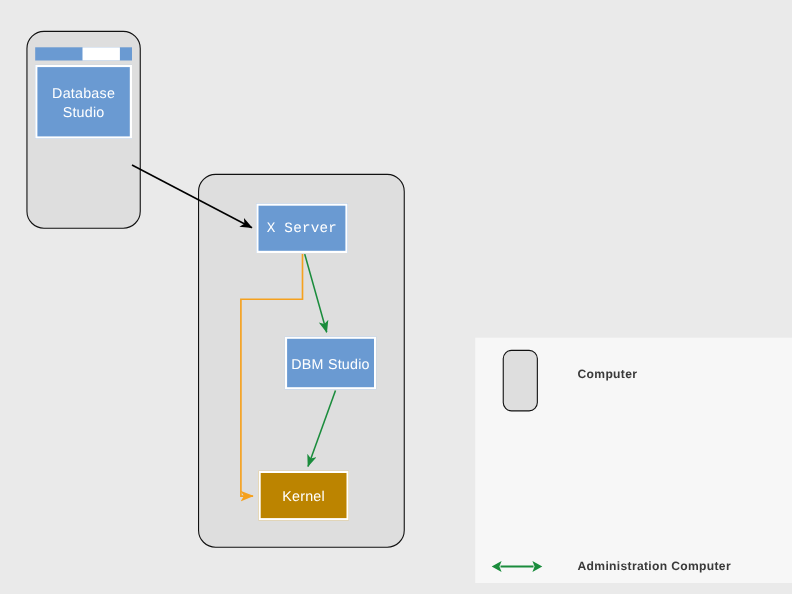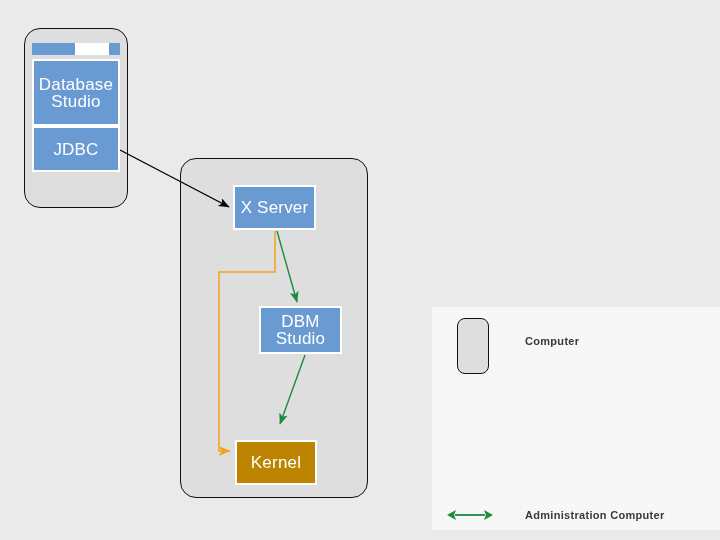--- a/index.html
+++ b/index.html
@@ -54,45 +54,45 @@
   .swbox {
     position: absolute;
     background: #6a9ad2;
     border: 2px solid #ffffff;
     box-sizing: border-box;
     color: #ffffff;
     display: flex;
     align-items: center;
     justify-content: center;
     text-align: center;
-    font-size: 17px;
+    font-size: 13px;
     line-height: 17px;
     letter-spacing: 0.2px;
   }
   .swbox.kernelbox {
     background: #bc8400;
   }
   #box-database-studio {
     left: 32px;  top: 59px;
     width: 88px; height: 67px;
   }
   #box-jdbc {
     left: 32px;  top: 126px;
     width: 88px; height: 46px;
   }
   #box-xserver {
     left: 233px; top: 185px;
-    width: 83px; height: 45px;
+    width: 83px; height: 45px; font-family: Liberation Mono, monospace;
   }
   #box-dbm-server {
     left: 259px; top: 306px;
     width: 83px; height: 48px;
   }
   #box-kernel {
-    left: 235px; top: 440px;
+    left: 235px; top: 428px;
     width: 82px; height: 45px;
   }
   
   #legend {
     position: absolute;
     left: 432px; top: 307px;
     width: 288px; height: 223px;
     background: #f7f7f7;
     box-sizing: border-box;
   }
@@ -165,21 +165,20 @@
 <div id="stage">
 
   <div class="computer" id="client-computer"></div>
 
   <div id="client-titlebar">
     <div class="notch"></div>
   </div>
 
   <div class="swbox" id="box-database-studio">Database Studio</div>
 
-  <div class="swbox" id="box-jdbc">JDBC</div>
 
   <div class="computer" id="server-computer"></div>
 
   <div class="swbox" id="box-xserver">X Server</div>
 
   <div class="swbox" id="box-dbm-server">DBM Studio</div>
 
   <div class="swbox kernelbox" id="box-kernel">Kernel</div>
 
   <svg id="connectors" width="720" height="540" viewBox="0 0 720 540">

